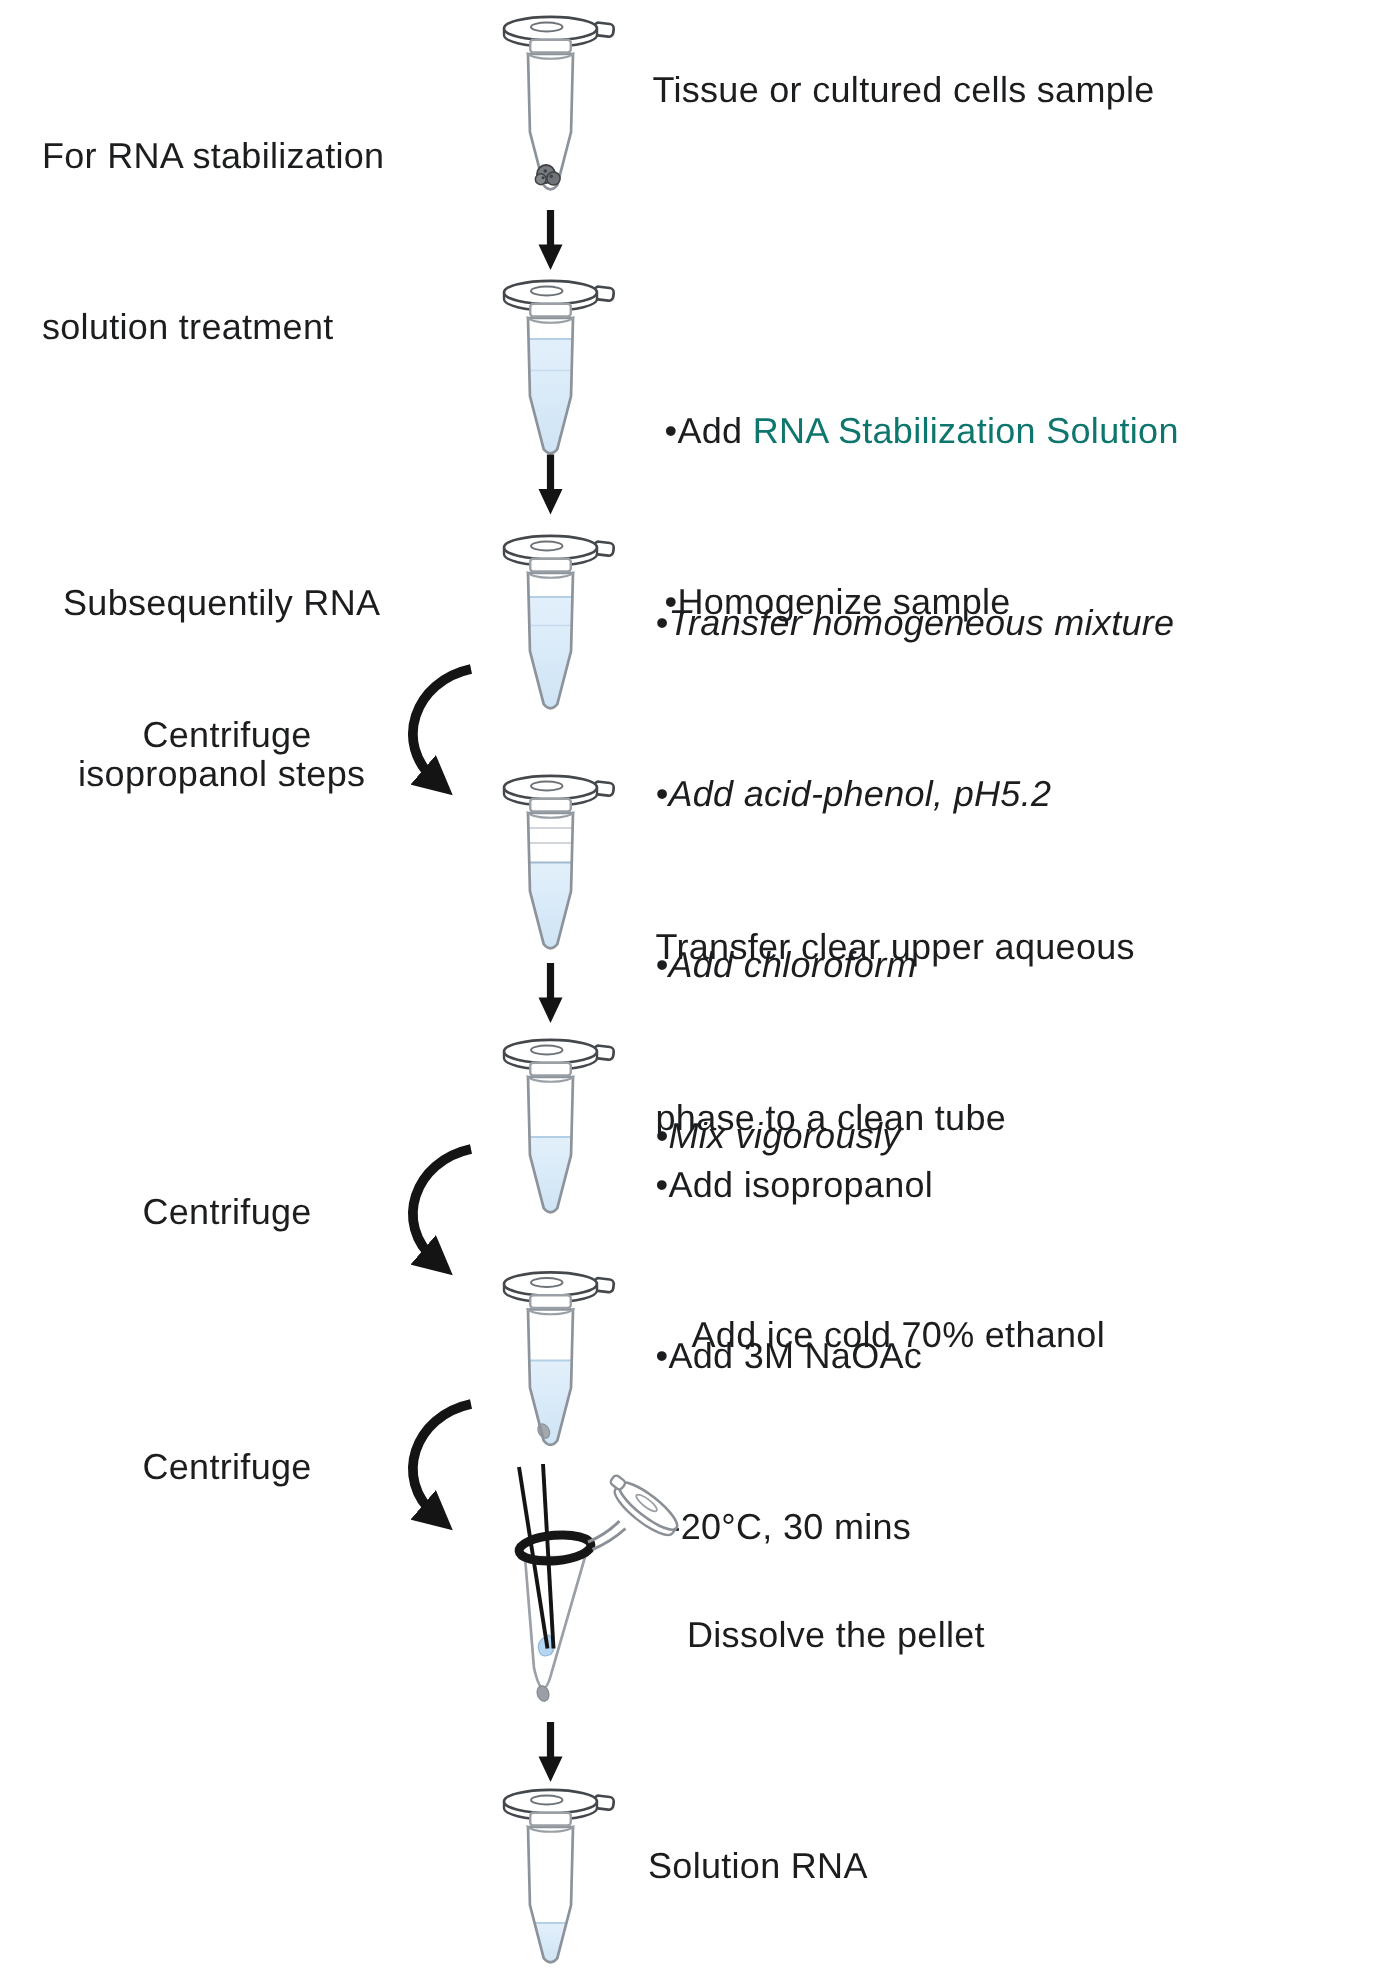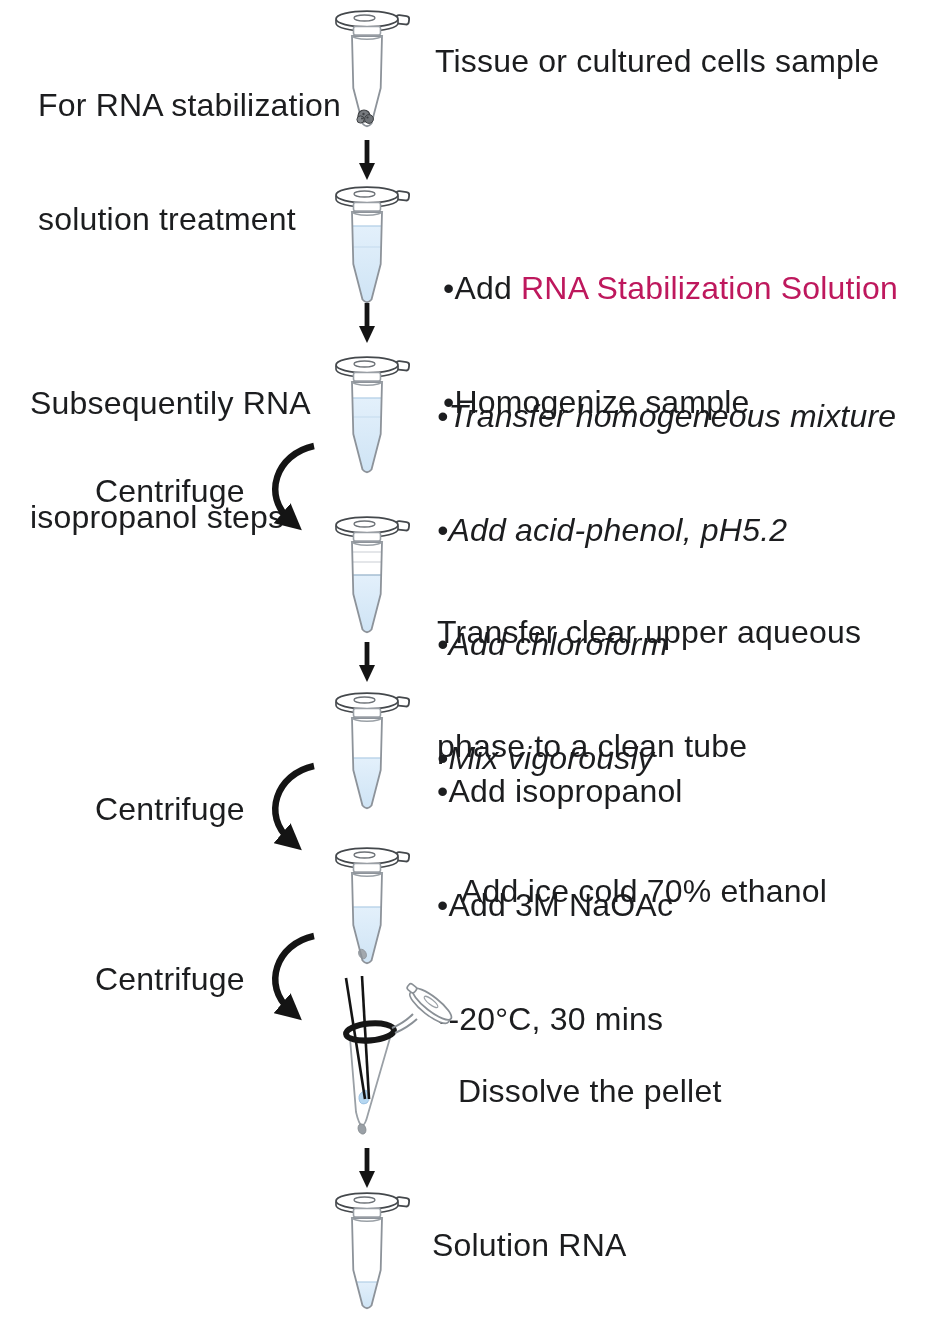--- a/index.html
+++ b/index.html
@@ -1,21 +1,21 @@
 <!DOCTYPE html>
 <html><head>
 <meta charset="utf-8">
 <style>
   html,body{margin:0;padding:0;background:#fff;}
   .canvas{
     position:relative;width:926px;height:1320px;background:#ffffff;overflow:hidden;
     font-family:"Liberation Sans",sans-serif;color:#1c1d1f;
   }
-  .txt{position:absolute;font-size:32px;line-height:38px;white-space:pre-wrap;letter-spacing:.2px;}
-  .green{color:#be185d;}
+  .txt{position:absolute;font-size:24px;line-height:38px;white-space:pre-wrap;letter-spacing:.2px;}
+  .green{color:#0f766e;}
   .indent{padding-left:14px;}
   .abs{position:absolute;}
   svg{overflow:visible;display:block;}
 </style>
 </head>
 <body>
 
 <div class="canvas">
 
   <svg width="0" height="0" class="abs" aria-hidden="true">
@@ -34,21 +34,21 @@
         <ellipse cx="47.5" cy="12" rx="10.5" ry="3" fill="#fff" stroke="#6d7277" stroke-width="1.3"></ellipse>
         <rect x="36.5" y="20.5" width="27" height="8.5" rx="2" fill="#fff" stroke="#9aa0a6" stroke-width="1.6"></rect>
         <path d="M34.5,29 a15.5,4.2 0 0 0 31,0" fill="none" stroke="#9aa0a6" stroke-width="1.4"></path>
       </g>
       <g id="tube-body">
         <path d="M35,30 L36.3,82 L45.5,117.5 Q50,123 54.5,117.5 L63.7,82 L65,30 Z" fill="none" stroke="#8d939a" stroke-width="1.8"></path>
       </g>
     </defs>
   </svg>
 
-  <div class="txt" style="left:28px;top:10px;margin-left:10px;">
+  <div class="txt" style="left:28px;top:10px;">
     <div>For RNA stabilization</div>
     <div>solution treatment</div>
   </div>
 
   <svg class="abs" style="left:317px;top:6px;" width="100" height="134" viewBox="0 0 100 134">
     <use href="#tube-body"></use>
     <g>
       <circle cx="47" cy="110" r="6" fill="#777b7f" stroke="#3e4144" stroke-width="1.2"></circle>
       <circle cx="52" cy="113" r="4.4" fill="#6f7377" stroke="#3e4144" stroke-width="1"></circle>
       <circle cx="43.5" cy="113.5" r="3.6" fill="#84888c" stroke="#3e4144" stroke-width="1"></circle>
@@ -70,21 +70,21 @@
     <path d="M35.4,44 H64.6" stroke="#b3cfe6" stroke-width="1.3" fill="none"></path>
     <path d="M35.9,65 H64.1" stroke="#c6dcee" stroke-width="1.1" fill="none"></path>
     <use href="#tube-body"></use>
     <use href="#tube-cap"></use>
   </svg>
   <div class="txt" style="left:443px;top:193px;">
     <div><span>•Add </span><span class="green">RNA Stabilization Solution</span></div>
     <div>•Homogenize sample</div>
   </div>
 
-  <div class="txt" style="left:30px;top:308px;">
+  <div class="txt" style="left:42px;top:308px;text-align:center;">
     <div>Subsequentily RNA</div>
     <div>isopropanol steps</div>
   </div>
 
   <svg class="abs" style="left:358px;top:303px;" width="18" height="40" viewBox="0 0 18 40">
     <rect x="6.6" y="0" width="4.8" height="25" fill="#141414"></rect>
     <polygon points="1,23 17,23 9,40" fill="#141414"></polygon>
   </svg>
 
   <svg class="abs" style="left:317px;top:352px;" width="100" height="134" viewBox="0 0 100 134">

